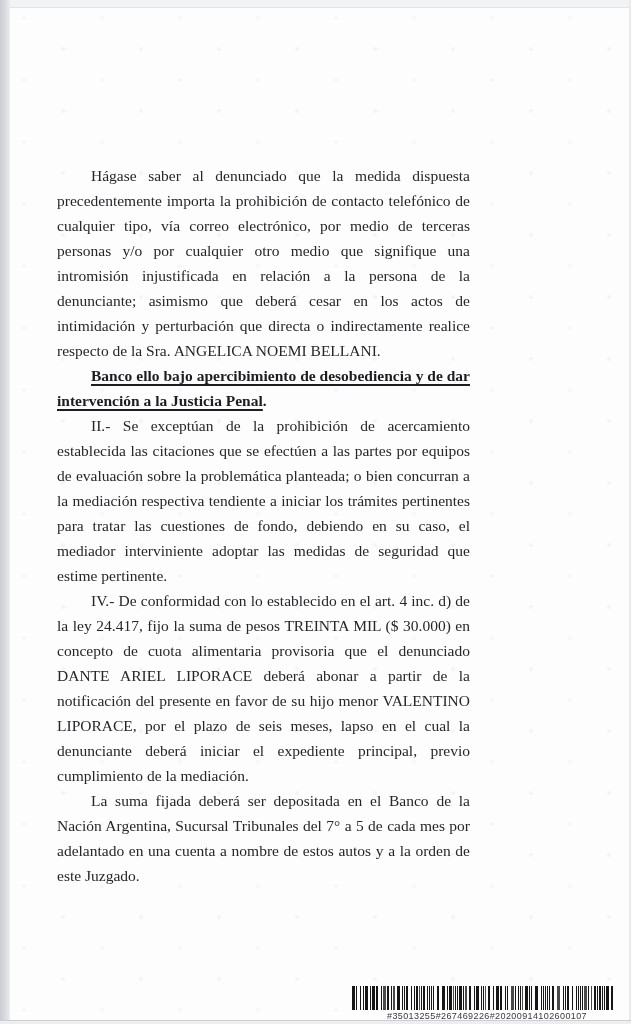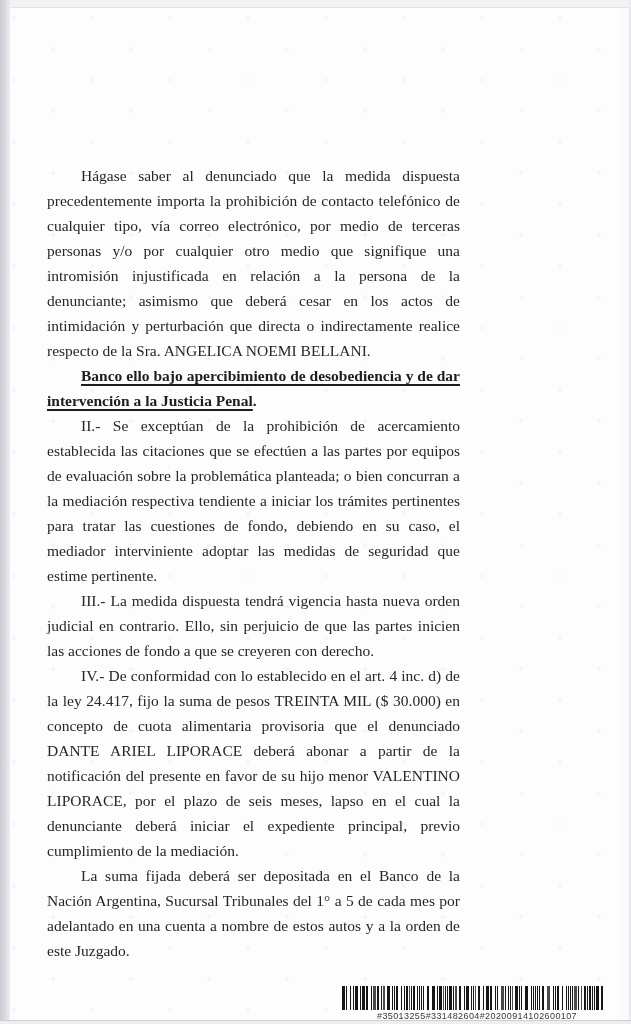--- a/index.html
+++ b/index.html
@@ -13,21 +13,21 @@
   }
   .viewport {
     position: relative;
     width: 631px;
     height: 1024px;
     background: #fbfbfc;
   }
   
   .page {
     position: absolute;
-    left: 0;
+    left: 10px;
     top: 8px;
     width: 619px;
     height: 1012px;
     background: #fdfdfe;
   }
   
   .page::before {
     content: "";
     position: absolute;
     inset: 0;
@@ -133,23 +133,22 @@
 
 <div class="viewport">
 
   <div class="page">
 
     <div class="doc-body">
 
     <p>Hágase saber al denunciado que la medida dispuesta precedentemente importa la prohibición de contacto telefónico de cualquier tipo, vía correo electrónico, por medio de terceras personas y/o por cualquier otro medio que signifique una intromisión injustificada en relación a la persona de la denunciante; asimismo que deberá cesar en los actos de intimidación y perturbación que directa o indirectamente realice respecto de la Sra. ANGELICA NOEMI BELLANI.</p>
         <p class="bold-underline"><u>Banco ello bajo apercibimiento de desobediencia y de dar intervención a la Justicia Penal</u>.</p>
         <p>II.- Se exceptúan de la prohibición de acercamiento establecida las citaciones que se efectúen a las partes por equipos de evaluación sobre la problemática planteada; o bien concurran a la mediación respectiva tendiente a iniciar los trámites pertinentes para tratar las cuestiones de fondo, debiendo en su caso, el mediador interviniente adoptar las medidas de seguridad que estime pertinente.</p>
-        <p>III.- La medida dispuesta tendrá vigencia hasta nueva orden judicial en contrario. Ello, sin perjuicio de que las partes inicien las acciones de fondo a que se creyeren con derecho.</p>
         <p>IV.- De conformidad con lo establecido en el art. 4 inc. d) de la ley 24.417, fijo la suma de pesos TREINTA MIL ($ 30.000) en concepto de cuota alimentaria provisoria que el denunciado DANTE ARIEL LIPORACE deberá abonar a partir de la notificación del presente en favor de su hijo menor VALENTINO LIPORACE, por el plazo de seis meses, lapso en el cual la denunciante deberá iniciar el expediente principal, previo cumplimiento de la mediación.</p>
-        <p>La suma fijada deberá ser depositada en el Banco de la Nación Argentina, Sucursal Tribunales del 1° a 5 de cada mes por adelantado en una cuenta a nombre de estos autos y a la orden de este Juzgado.</p>
+        <p>La suma fijada deberá ser depositada en el Banco de la Nación Argentina, Sucursal Tribunales del 7° a 5 de cada mes por adelantado en una cuenta a nombre de estos autos y a la orden de este Juzgado.</p>
       </div>
 
     <div class="barcode">
       <div class="barcode-bars">
 
       <div class="bar" style="width: 3px; margin-right: 1px; background: rgb(22, 22, 23);"></div>
           <div class="bar" style="width: 1px; margin-right: 3px; background: rgb(22, 22, 23);"></div>
           <div class="bar" style="width: 1px; margin-right: 2px; background: rgb(22, 22, 23);"></div>
           <div class="bar" style="width: 1px; margin-right: 1px; background: rgb(22, 22, 23);"></div>
           <div class="bar" style="width: 3px; margin-right: 2px; background: rgb(22, 22, 23);"></div>
@@ -225,21 +224,21 @@
           <div class="bar" style="width: 1px; margin-right: 2px; background: rgb(22, 22, 23);"></div>
           <div class="bar" style="width: 1px; margin-right: 2px; background: rgb(74, 74, 76);"></div>
           <div class="bar" style="width: 2px; margin-right: 1px; background: rgb(22, 22, 23);"></div>
           <div class="bar" style="width: 1px; margin-right: 1px; background: rgb(22, 22, 23);"></div>
           <div class="bar" style="width: 2px; margin-right: 1px; background: rgb(22, 22, 23);"></div>
           <div class="bar" style="width: 1px; margin-right: 1px; background: rgb(22, 22, 23);"></div>
           <div class="bar" style="width: 1px; margin-right: 1px; background: rgb(22, 22, 23);"></div>
           <div class="bar" style="width: 3px; margin-right: 2px; background: rgb(22, 22, 23);"></div>
           <div class="bar" style="width: 2px; margin-right: 1px; background: rgb(22, 22, 23);"></div>
         </div>
-      <div class="barcode-label">#35013255#331482604#20200914102600107</div>
+      <div class="barcode-label">#35013255#267469226#20200914102600107</div>
     </div>
 
   </div>
 
   <div class="edge-top-strip"></div>
   <div class="edge-top"></div>
   <div class="edge-left"></div>
   <div class="edge-right"></div>
   <div class="edge-bottom"></div>
   <div class="edge-bottom-strip"></div>

